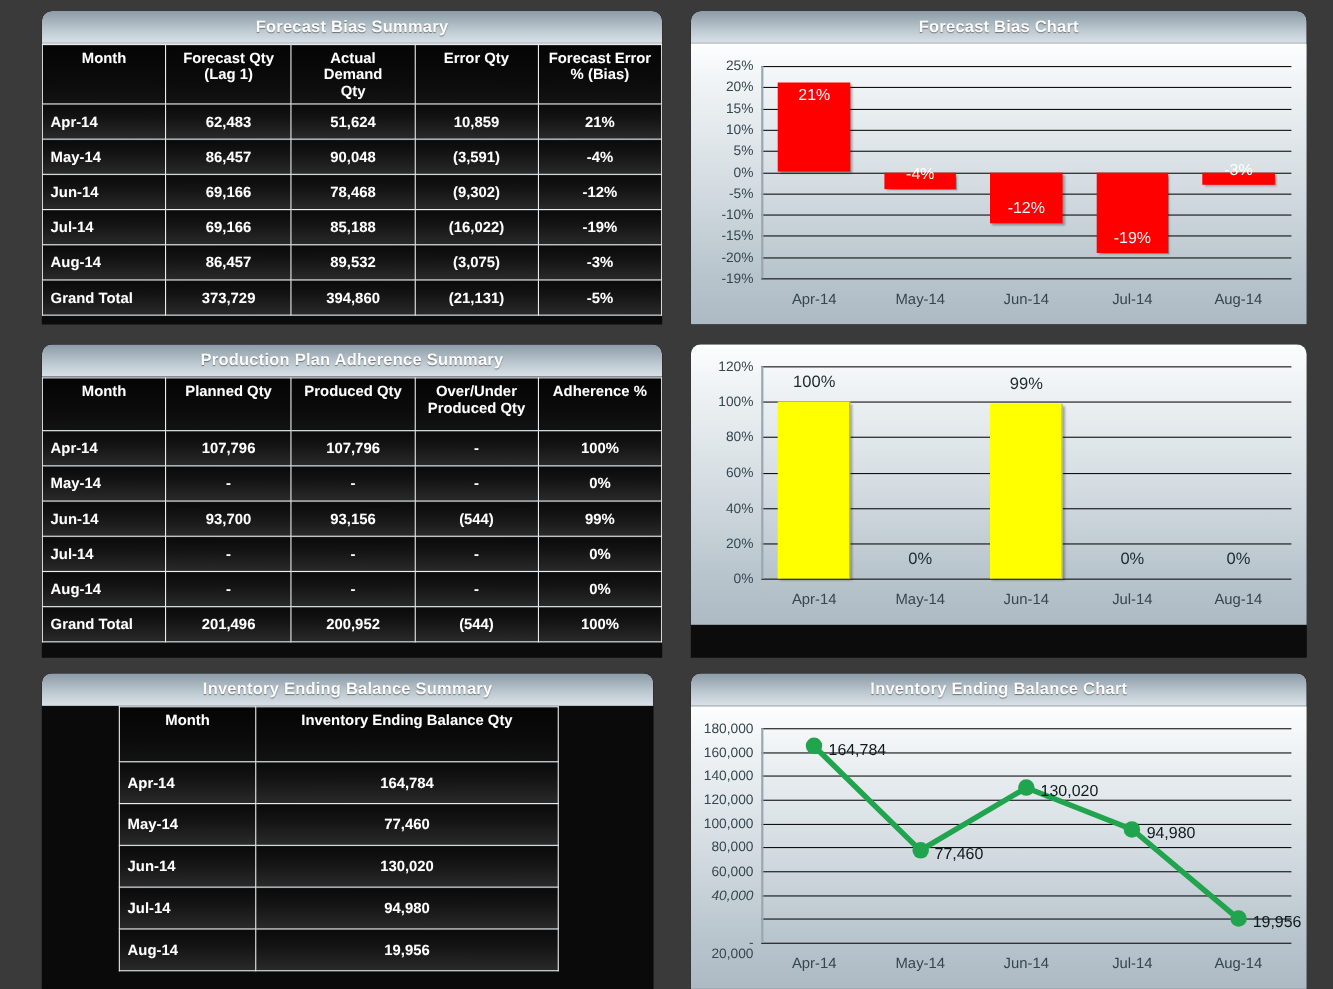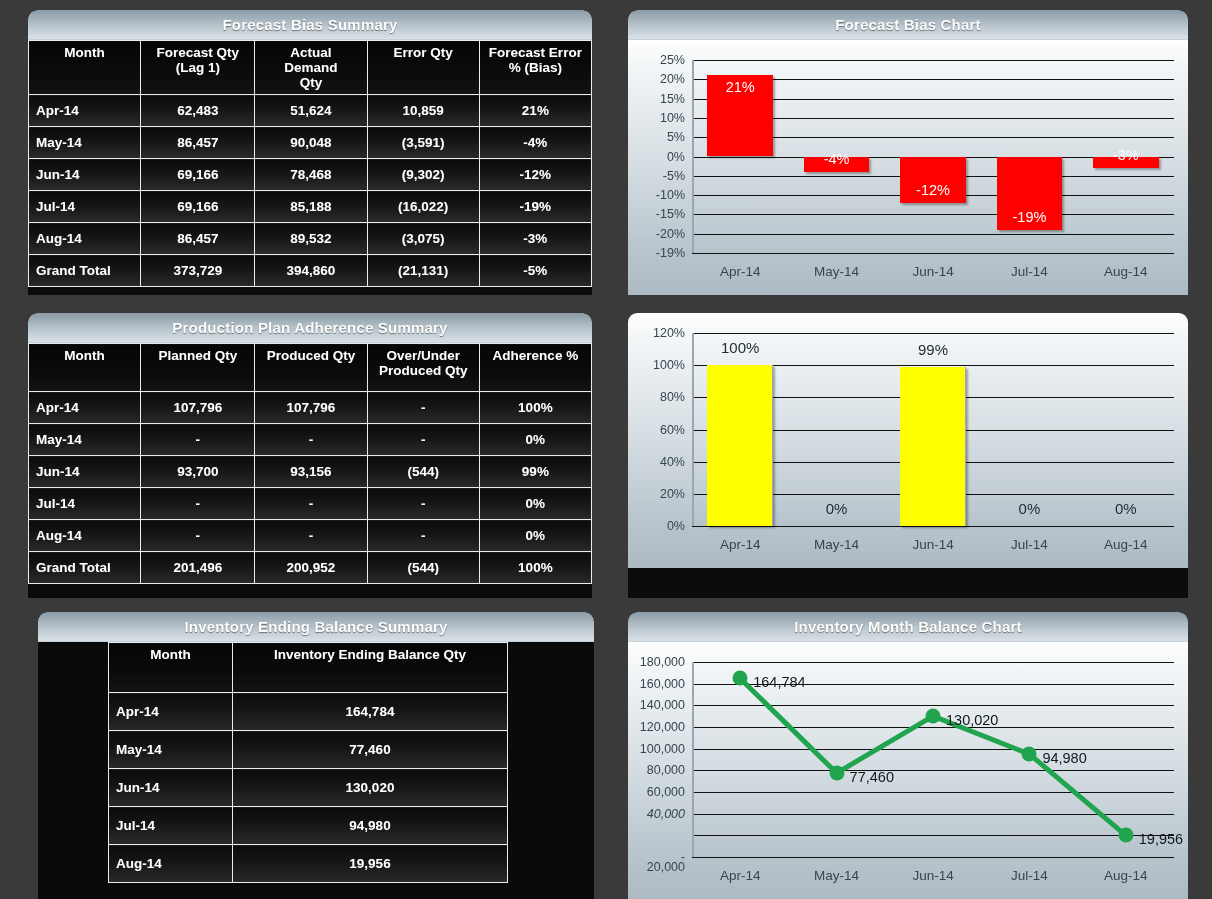--- a/index.html
+++ b/index.html
@@ -59,21 +59,21 @@
     text-align: center;
     font-size: 13.5px;
     background: linear-gradient(to bottom, #050505 0%, #0b0b0b 60%, #131313 100%);
     vertical-align: top;
   }
   table.grid td { font-size: 13.5px; }
   td.num { text-align: center; }
   td.mon { text-align: left; }
 
   
-  #p-fbs, #p-ppas { left: 28px; width: 564px; }
+  #p-fbs, #p-ppas { left: 38px; width: 564px; }
   #p-fbs  { top: 10px;  height: 285px; }
   #p-ppas { top: 313px; height: 285px; }
   #p-iebs { left: 38px; top: 612px; width: 556px; height: 287px; }
 
   #p-fbs .hdrow th:nth-child(1), #p-ppas .hdrow th:nth-child(1) { width: 112px; }
   #p-fbs .hdrow th:nth-child(2), #p-ppas .hdrow th:nth-child(2) { width: 114px; }
   #p-fbs .hdrow th:nth-child(3), #p-ppas .hdrow th:nth-child(3) { width: 112px; }
   #p-fbs .hdrow th:nth-child(4), #p-ppas .hdrow th:nth-child(4) { width: 112px; }
   #p-fbs .hdrow th:nth-child(5), #p-ppas .hdrow th:nth-child(5) { width: 112px; }
 
@@ -429,21 +429,21 @@
           <tr>
               <td class="mon">Aug-14</td>
               <td class="num">19,956</td>
             </tr>
         </tbody>
       </table>
     </div>
   </div>
 
   <div class="panel" id="c-ieb">
-    <div class="panel-hd">Inventory Month Balance Chart</div>
+    <div class="panel-hd">Inventory Ending Balance Chart</div>
     <div class="chart-body">
       <div class="plot" id="plot-ieb">
           <div class="gridline" style="top: 0%;"></div>
           <div class="gridline" style="top: 11.1111%;"></div>
           <div class="gridline" style="top: 22.2222%;"></div>
           <div class="gridline" style="top: 33.3333%;"></div>
           <div class="gridline" style="top: 44.4444%;"></div>
           <div class="gridline" style="top: 55.5556%;"></div>
           <div class="gridline" style="top: 66.6667%;"></div>
           <div class="gridline" style="top: 77.7778%;"></div>

